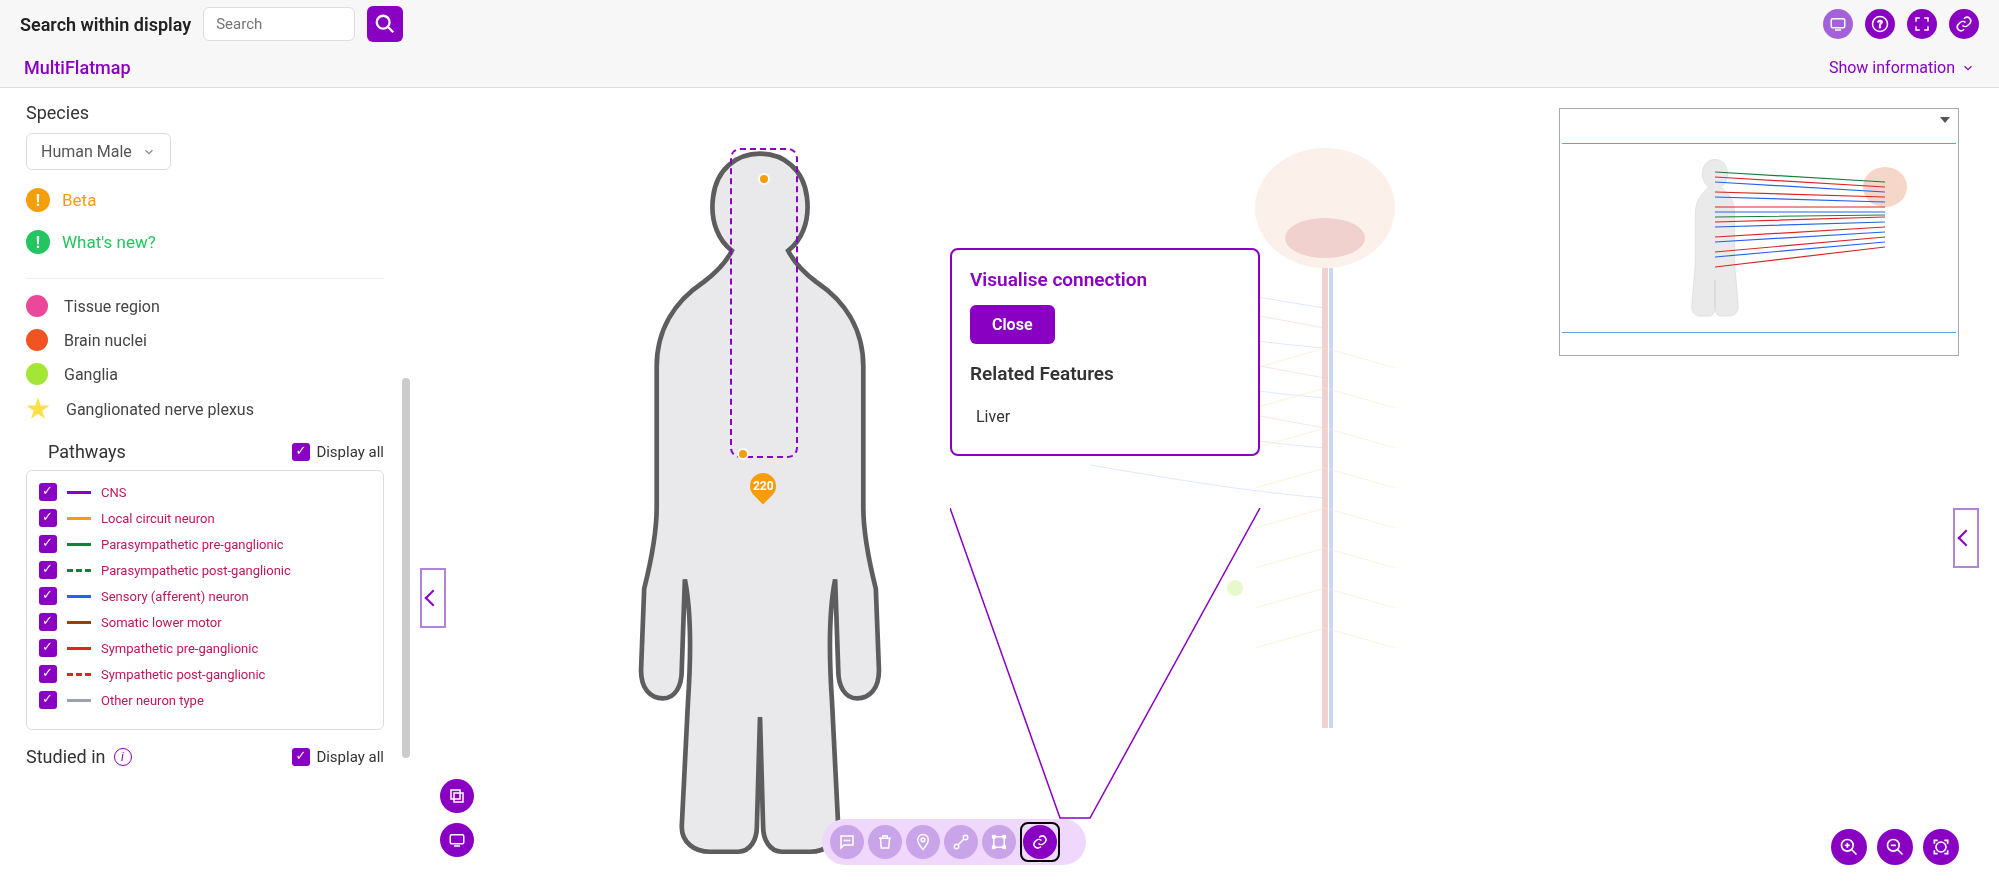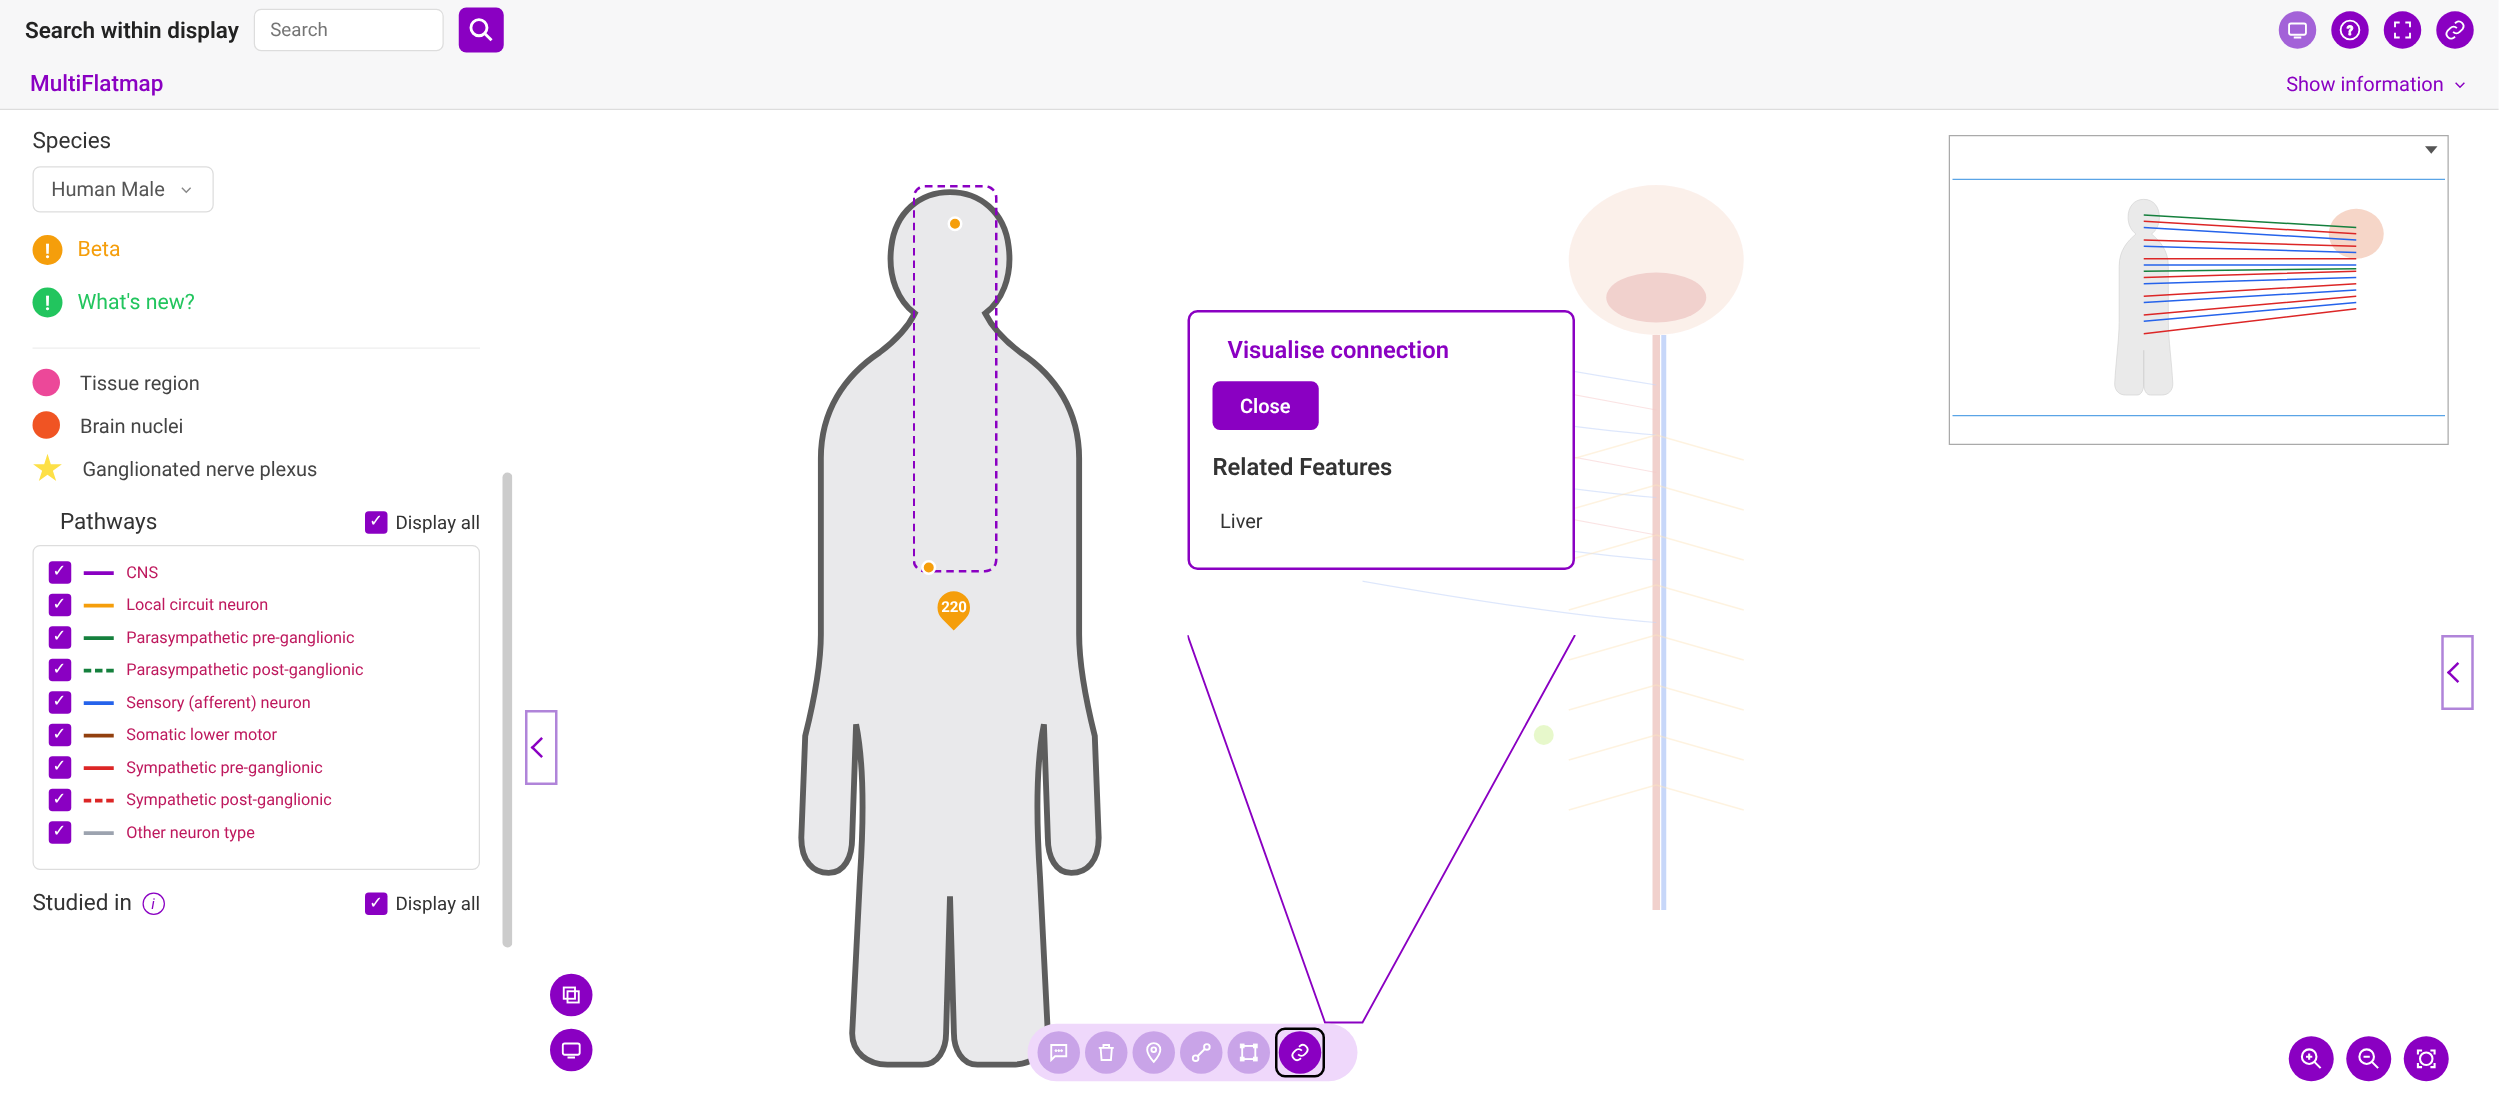--- a/index.html
+++ b/index.html
@@ -81,21 +81,21 @@
 .marker-dot.m1 { left: 348px; top: 85px; }
 .marker-dot.m2 { left: 327px; top: 360px; }
 .marker-pin { position: absolute; left: 340px; top: 385px; width: 26px; height: 26px; background: #f59e0b; color: #fff; border-radius: 50% 50% 50% 0; transform: rotate(-45deg); display: flex; align-items: center; justify-content: center; }
 .marker-pin span { transform: rotate(45deg); font-size: 12px; font-weight: bold; }
 
 
 .organ-splash { position: absolute; left: 680px; top: 60px; width: 510px; height: 620px; opacity: 0.25; }
 
 
 .popup { position: absolute; left: 540px; top: 160px; width: 310px; border: 2px solid #8a00c2; border-radius: 8px; background: #fff; padding: 18px; }
-.popup-title { color: #8a00c2; font-size: 19px; font-weight: 600; margin-bottom: 14px; margin-left: 12px; }
+.popup-title { color: #8a00c2; font-size: 19px; font-weight: 600; margin-bottom: 14px; }
 .popup-close { background: #8a00c2; color: #fff; border: none; border-radius: 6px; padding: 10px 22px; font-size: 16px; font-weight: 600; cursor: pointer; }
 .popup-subtitle { font-size: 19px; font-weight: 600; color: #333; margin-top: 18px; margin-bottom: 12px; }
 .popup-item { font-size: 16px; color: #333; padding: 10px 6px; }
 
 
 .minimap { position: absolute; right: 40px; top: 20px; width: 400px; height: 248px; border: 1px solid #aaa; background: #fff; }
 .minimap-drop { position: absolute; right: 6px; top: 4px; width: 14px; height: 14px; }
 .minimap-drop::before { content: ""; position: absolute; top: 4px; left: 2px; border-left: 5px solid transparent; border-right: 5px solid transparent; border-top: 6px solid #555; }
 .minimap-view { position: absolute; left: 2px; top: 34px; right: 2px; height: 190px; border-top: 1px solid #5aa4e6; border-bottom: 1px solid #5aa4e6; }
 .minimap-body { position: absolute; left: 110px; top: 46px; width: 90px; height: 170px; opacity: 0.6; }
@@ -189,20 +189,24 @@
     </div>
 
     <div class="legend-section">
       <div class="legend-row">
           <span class="legend-shape pink"></span>
           <span>Tissue region</span>
         </div>
       <div class="legend-row">
           <span class="legend-shape orange"></span>
           <span>Brain nuclei</span>
+        </div>
+      <div class="legend-row">
+          <span class="legend-shape lime"></span>
+          <span>Ganglia</span>
         </div>
       <div class="legend-row">
           <span class="legend-shape star"></span>
           <span>Ganglionated nerve plexus</span>
         </div>
     </div>
 
     <div class="pathways-header">
       <span class="pathways-title">Pathways</span>
       <label class="display-all">

